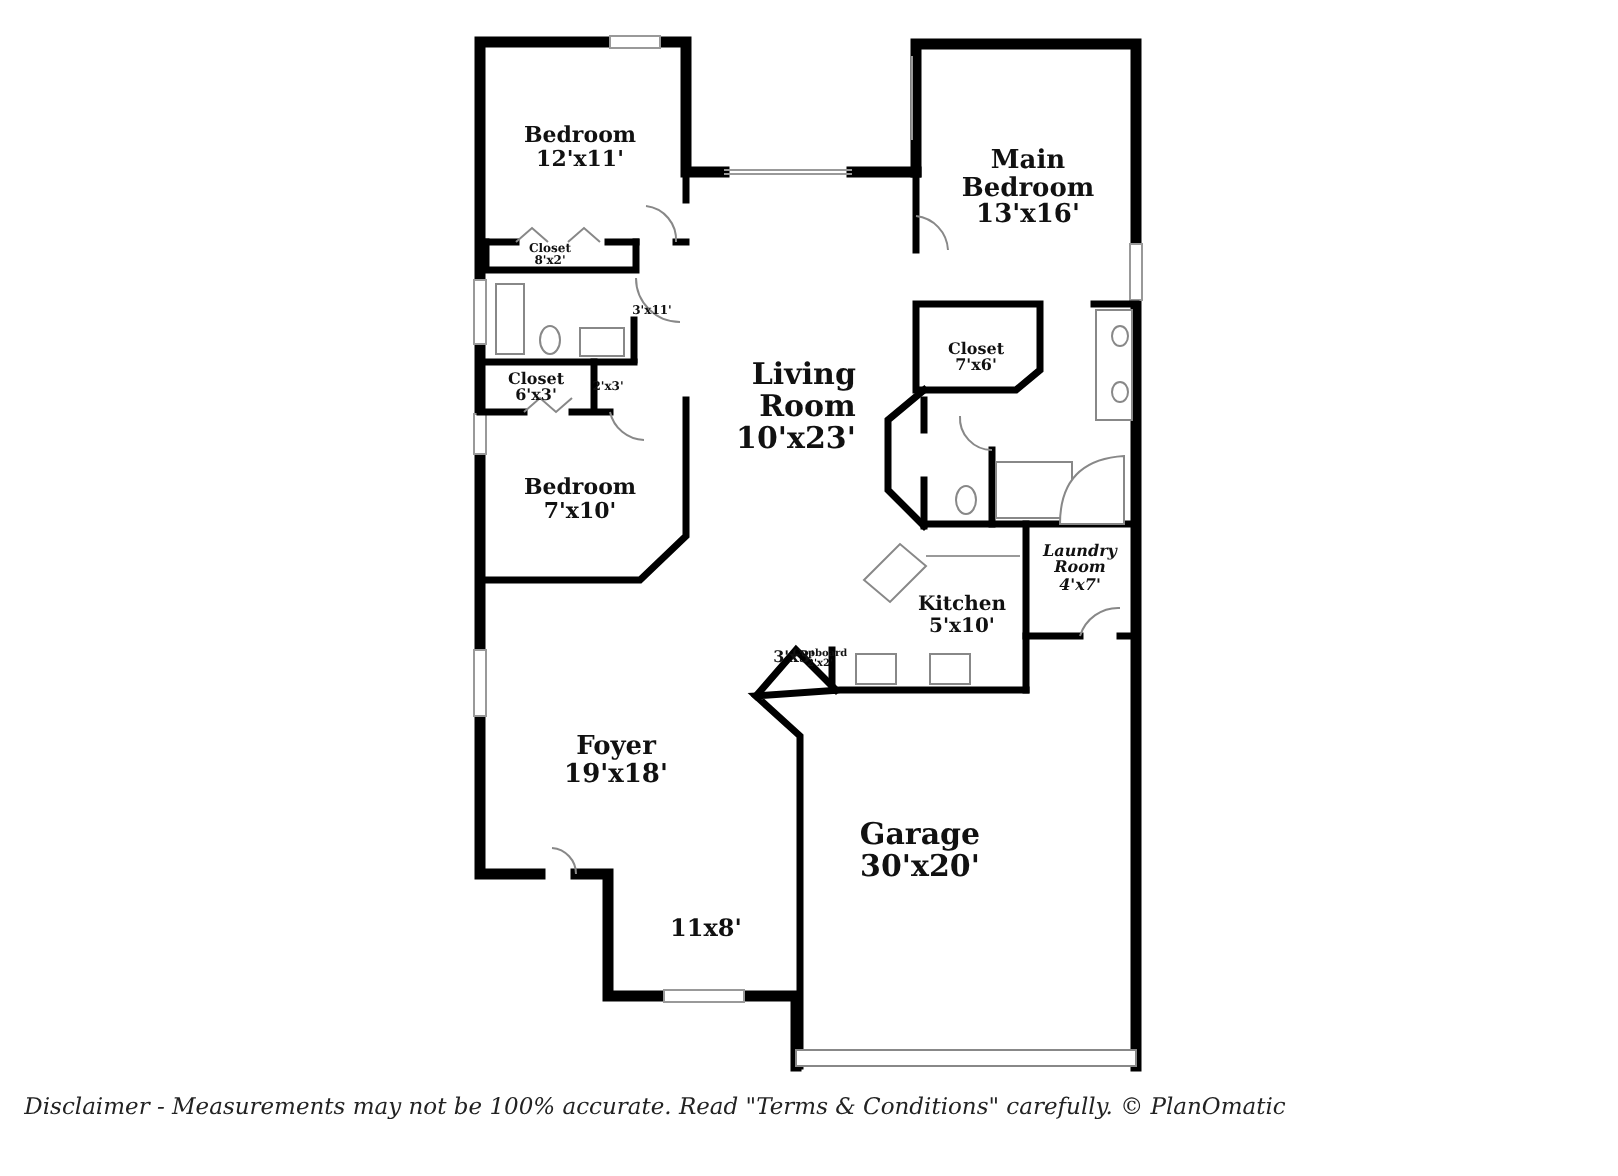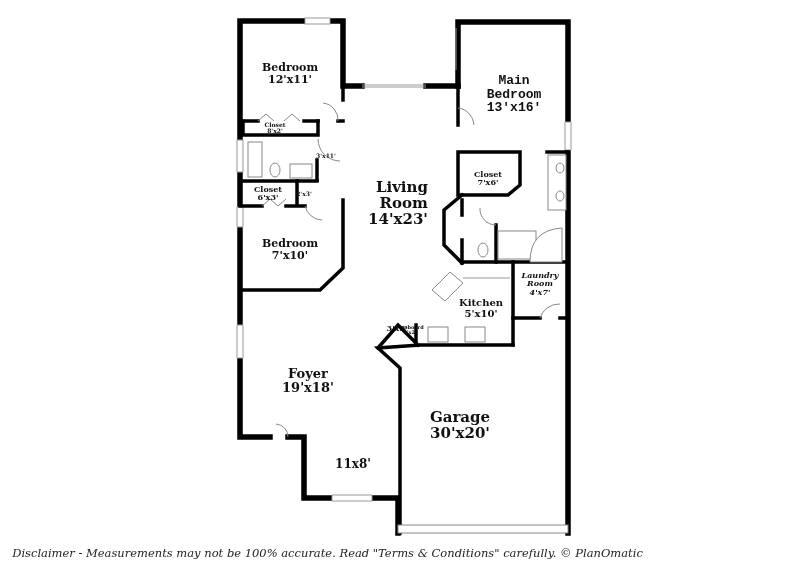--- a/index.html
+++ b/index.html
@@ -134,24 +134,24 @@
 </div>
 
 <div class="lbl md" style="left:290px; top:238px;">
   <div>Bedroom</div>
   <div>7'x10'</div>
 </div>
 
 <div class="lbl lg" style="left:398px; top:180px;text-align:right;">
   <div>Living</div>
   <div>Room</div>
-  <div>14'x23'</div>
+  <div>10'x23'</div>
 </div>
 
-<div class="lbl md" style="left:514px; top:74px; font-size:13px;font-family:Liberation Mono, monospace;">
+<div class="lbl md" style="left:514px; top:74px; font-size:13px;">
   <div>Main</div>
   <div>Bedroom</div>
   <div>13'x16'</div>
 </div>
 
 <div class="lbl sm" style="left:488px; top:170px;">
   <div>Closet</div>
   <div>7'x6'</div>
 </div>
 

